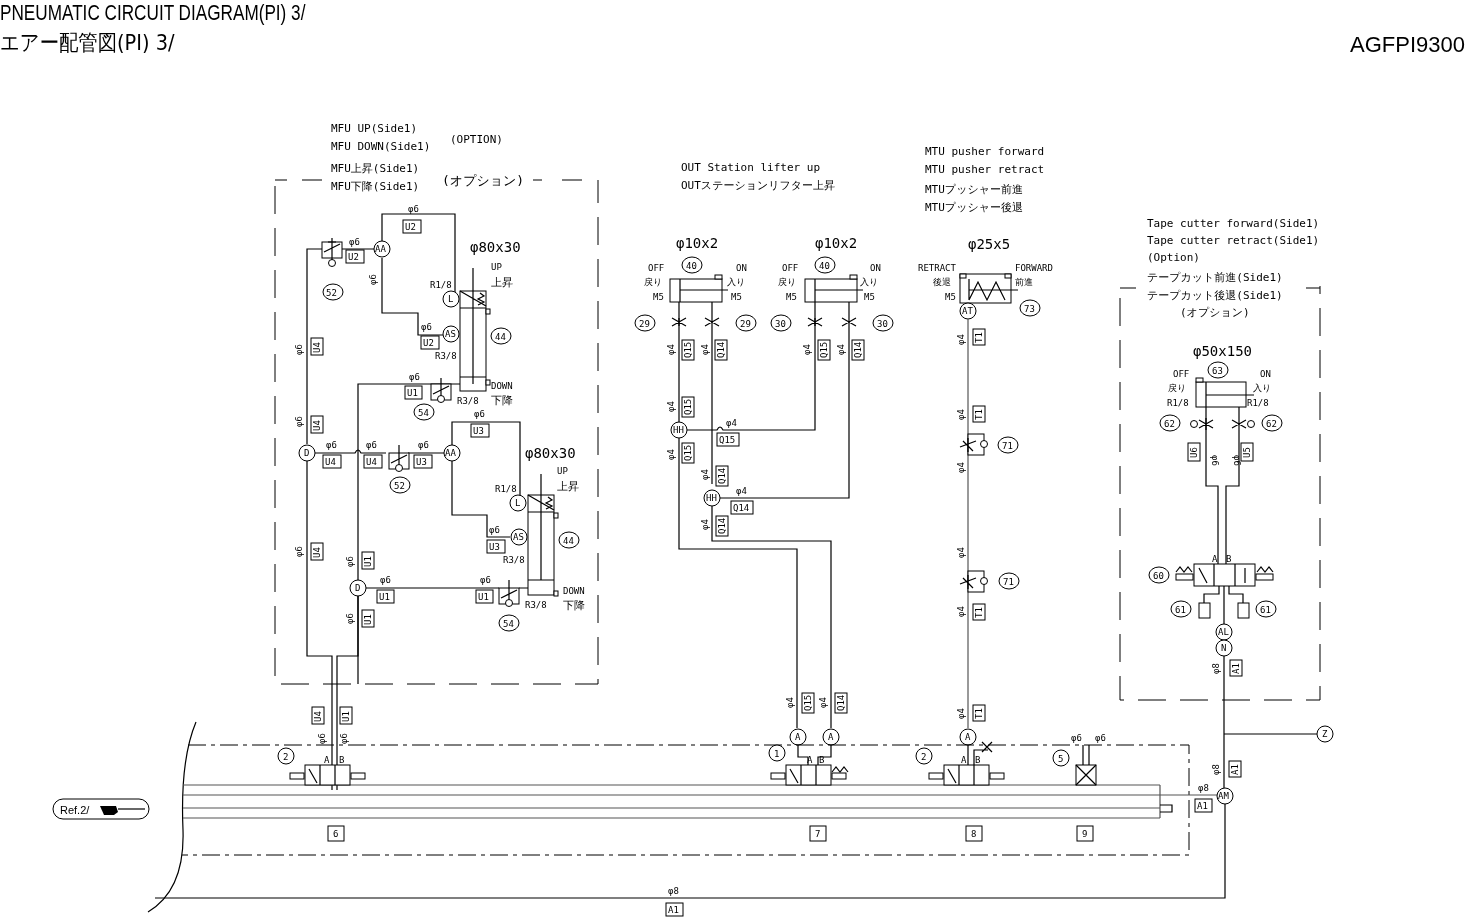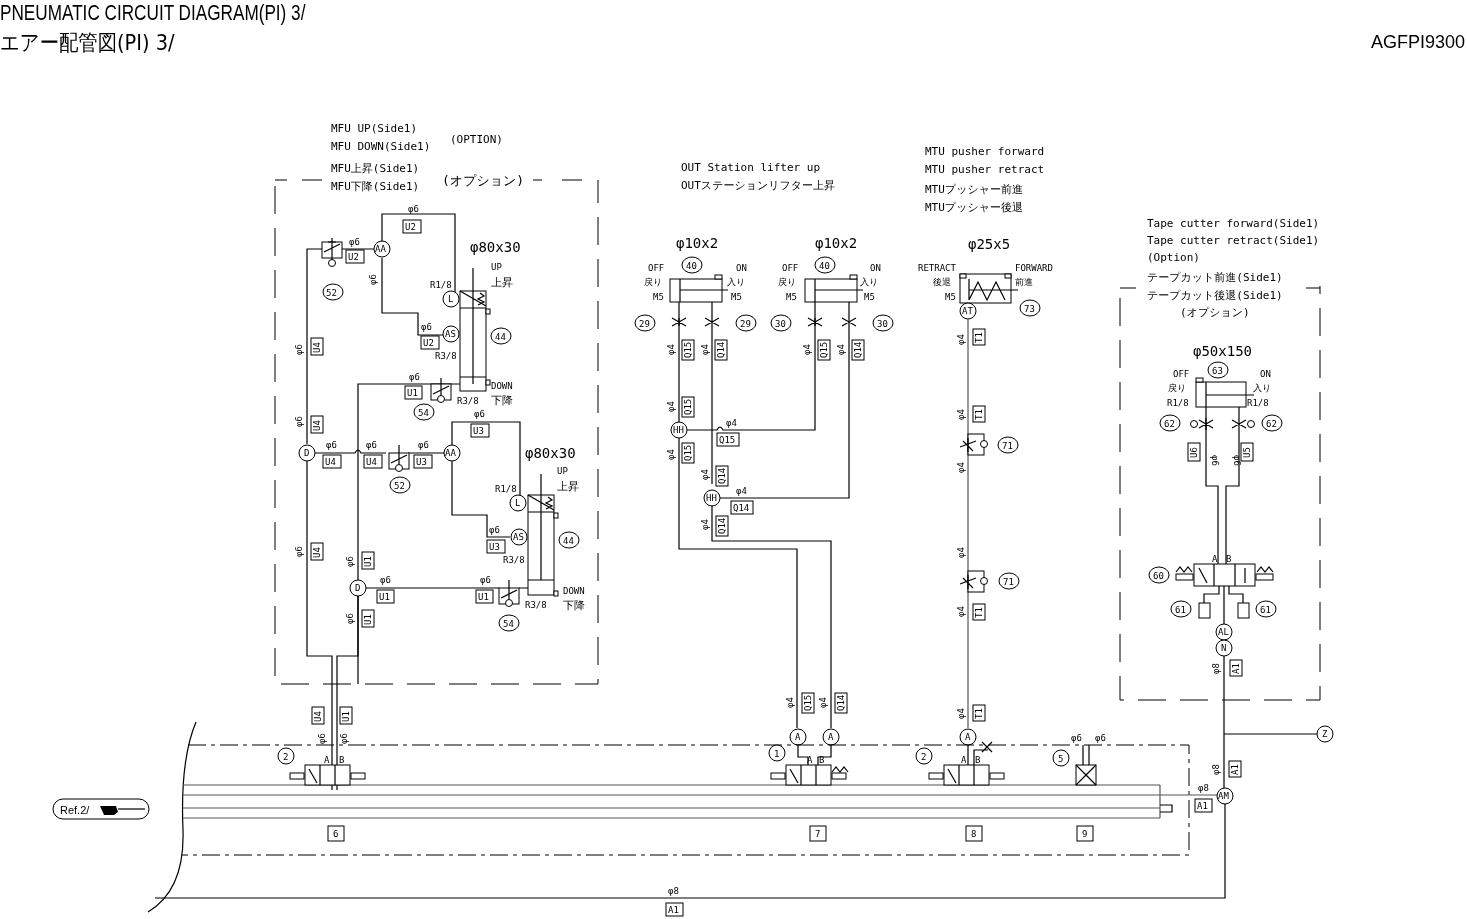--- a/index.html
+++ b/index.html
@@ -1,19 +1,19 @@
 <!DOCTYPE html>
 <html><head>
 <meta charset="utf-8">
 <style>
   html, body { margin:0; padding:0; background:#ffffff; }
   body { width:1467px; height:919px; overflow:hidden; position:relative; font-family:"DejaVu Sans Mono","Liberation Mono",monospace; color:#000; }
   .title1 { position:absolute; left:0; top:0; font-family:"Liberation Sans Narrow","Liberation Sans",sans-serif; font-size:22px; letter-spacing:0px; transform:scaleX(0.78); transform-origin:left top; white-space:nowrap; }
   .title2 { position:absolute; left:0; top:28px; font-family:"DejaVu Sans","Liberation Sans",sans-serif; font-size:22px; transform:scaleX(0.88); transform-origin:left top; white-space:nowrap; }
-  .docid { position:absolute; right:2px; top:32px; font-family:"Liberation Sans",sans-serif; font-size:18px; }
+  .docid { position:absolute; right:2px; top:32px; font-family:"Liberation Sans",sans-serif; font-size:22px; }
   svg { position:absolute; left:0; top:0; }
   svg text { font-family:"DejaVu Sans Mono","Liberation Mono",monospace; fill:#000; }
   .t { font-size:11px; }
   .ts { font-size:9px; }
   .tm { font-size:13px; }
   .tl { font-size:14px; }
   .ln { stroke:#000; stroke-width:1.2; fill:none; }
   .lg { stroke:#555; stroke-width:1.2; fill:none; }
   .dash { stroke:#000; stroke-width:1; fill:none; stroke-dasharray:28 14; }
   .dashdot { stroke:#000; stroke-width:1; fill:none; stroke-dasharray:18 5 4 5; }

